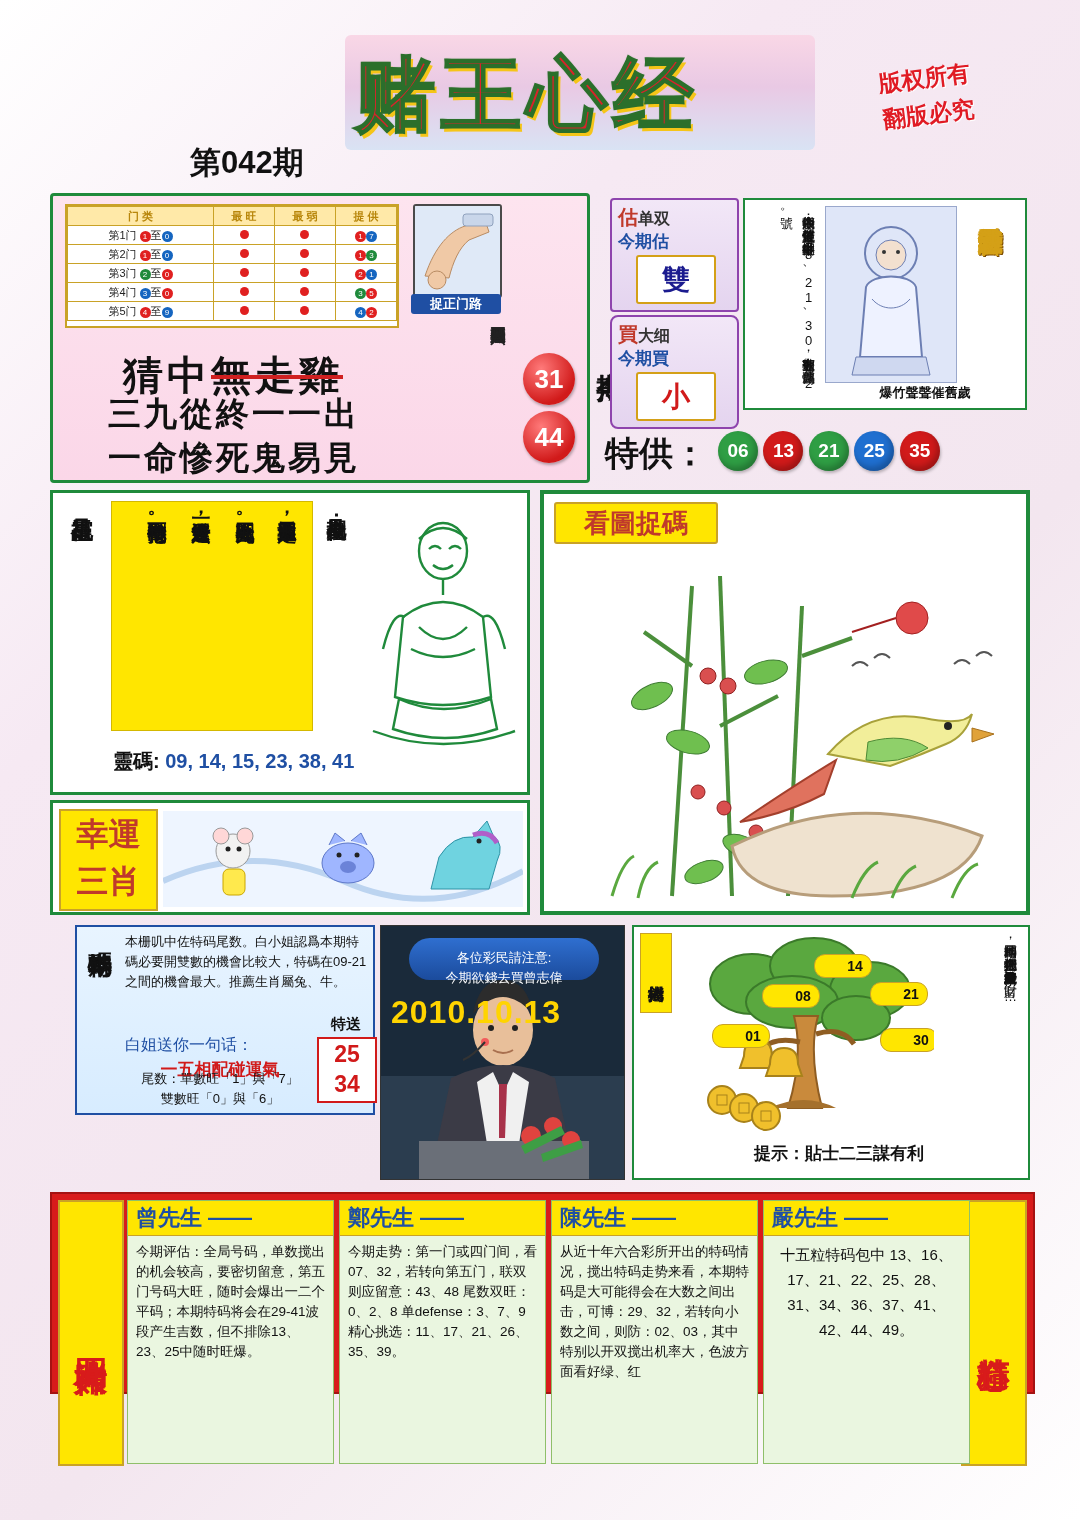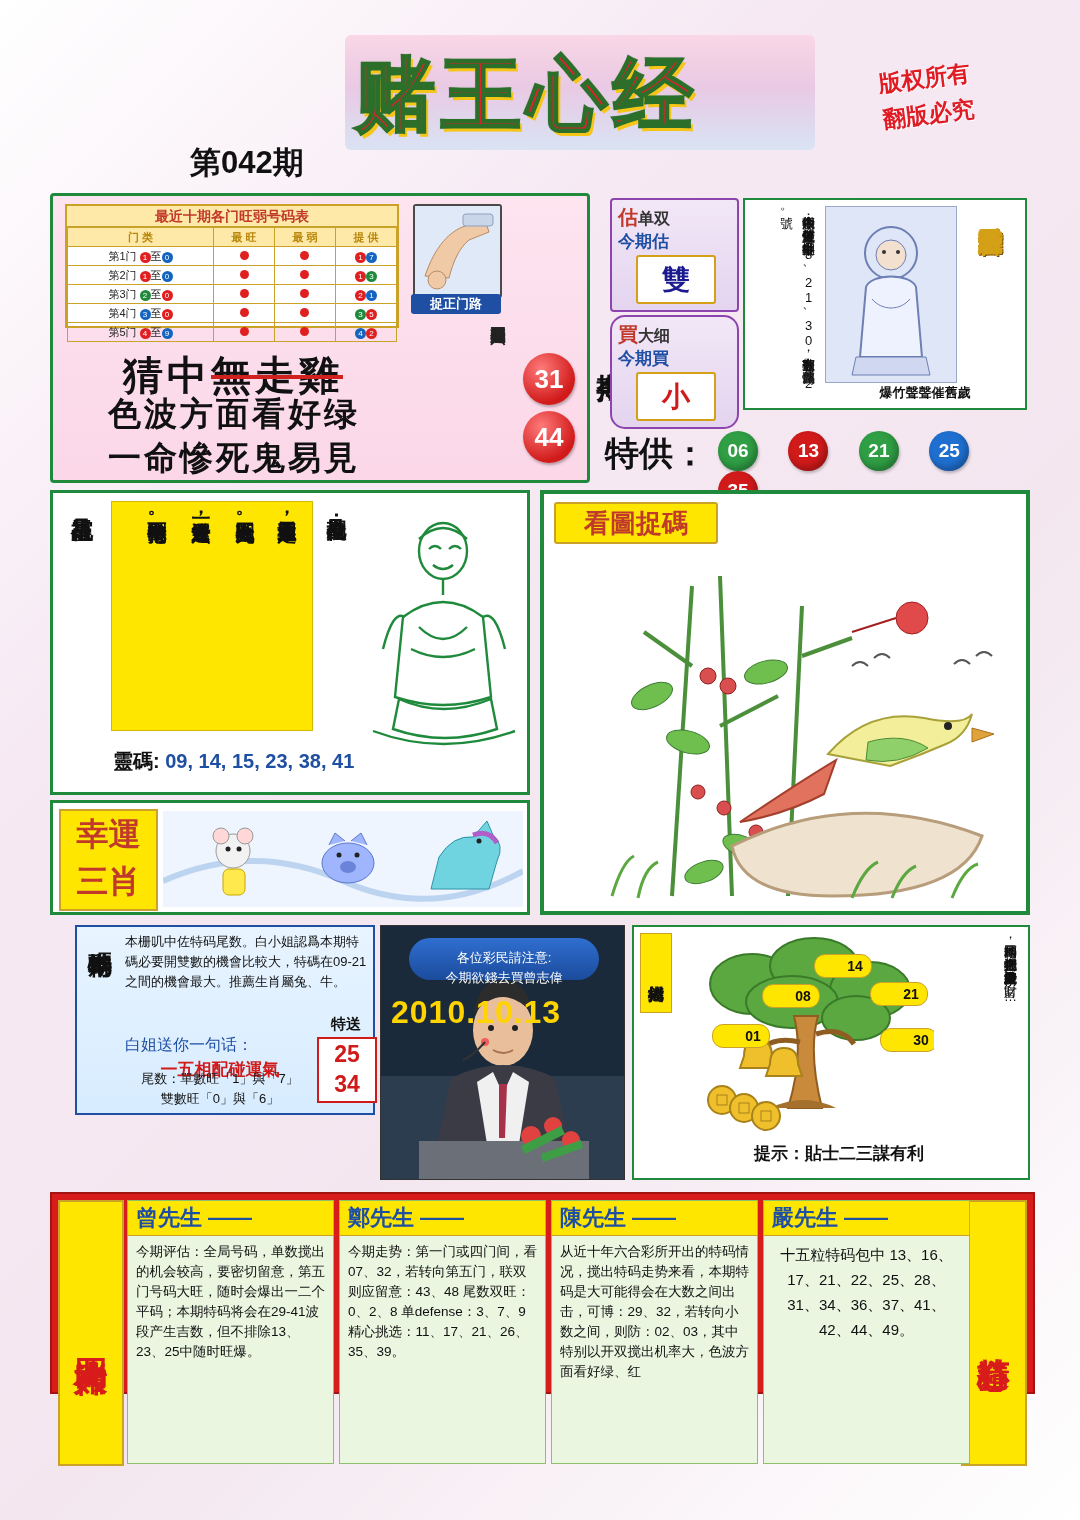--- a/index.html
+++ b/index.html
@@ -75,42 +75,42 @@
   #rb1{left:470px;top:157px;}
   #rb2{left:470px;top:215px;}
   .vtitle{position:absolute;left:533px;top:155px;width:48px;height:115px;
     writing-mode:vertical-rl;text-orientation:upright;font-size:28px;font-weight:bold;color:#111;line-height:48px;}
 
   
   #rightTop{left:600px;top:193px;width:430px;height:290px;}
   .guess-box{position:absolute;left:10px;top:5px;width:125px;height:110px;
     background:linear-gradient(180deg,#f2e7f7,#e4d4ef);border:2px solid #8e44ad;border-radius:4px;}
   .buy-box{position:absolute;left:10px;top:122px;width:125px;height:110px;
-    background:linear-gradient(180deg,#f2e7f7,#e4d4ef);border:2px solid #8e44ad;border-radius:15px;text-decoration:underline;}
+    background:linear-gradient(180deg,#f2e7f7,#e4d4ef);border:2px solid #8e44ad;border-radius:8px;text-decoration:underline;}
   .gb-top{position:absolute;left:6px;top:4px;font-size:20px;font-weight:bold;color:#c0392b;}
   .gb-top small{font-size:16px;color:#333;font-weight:bold;}
   .gb-mid{position:absolute;left:6px;top:30px;font-size:17px;font-weight:bold;color:#1f4fa3;}
   .gb-val{position:absolute;left:24px;top:55px;width:76px;height:45px;background:#fff;
     border:2px solid #d4a017;border-radius:3px;text-align:center;line-height:45px;
     font-size:28px;font-weight:bold;color:#1b1b8f;}
   .gb-val.red{color:#d11a1a;}
 
   .deity{position:absolute;left:143px;top:5px;width:280px;height:208px;background:#fff;border:2px solid #1f8a3b;}
   .deity-txt{position:absolute;left:6px;top:6px;width:68px;height:190px;
     writing-mode:vertical-rl;text-orientation:upright;font-size:13px;line-height:22px;color:#111;}
   .deity-pic{position:absolute;left:80px;top:6px;width:130px;height:175px;
     background:linear-gradient(180deg,#cfd8f0,#e8eefc);border:1px solid #9aa8cc;overflow:hidden;}
   .deity-title{position:absolute;left:218px;top:8px;width:56px;height:180px;
     writing-mode:vertical-rl;text-orientation:upright;font-size:25px;font-weight:bold;color:#d4a017;
     text-shadow:1px 1px 0 #7a4a00;line-height:56px;}
   .deity-cap{position:absolute;left:80px;top:184px;width:200px;text-align:center;font-size:13px;color:#111;font-weight:bold;}
 
   .tegong-lbl{position:absolute;left:5px;top:238px;font-size:34px;font-weight:bold;color:#111;}
   .ballrow{position:absolute;left:118px;top:238px;}
-  .ball{display:inline-block;width:40px;height:40px;border-radius:50%;margin-right:26px;
+  .ball{display:inline-block;width:40px;height:40px;border-radius:50%;margin-right:1px;
     color:#fff;font-size:19px;font-weight:bold;text-align:center;line-height:40px;
     box-shadow:inset -3px -4px 6px rgba(0,0,0,.25),1px 2px 3px rgba(0,0,0,.25);}
 
   
   #lvzu{left:50px;top:490px;width:480px;height:305px;background:#fff;border:3px solid #1f8a3b;}
   .lv-left{position:absolute;left:6px;top:8px;width:46px;height:235px;
     writing-mode:vertical-rl;text-orientation:upright;font-size:22px;font-weight:bold;color:#111;line-height:46px;}
   .lv-yellow{position:absolute;left:58px;top:8px;width:200px;height:228px;background:#ffe600;border:1px solid #d4b800;}
   .lv-yellow .col{position:absolute;top:6px;width:38px;height:216px;writing-mode:vertical-rl;
     text-orientation:upright;font-size:19px;font-weight:bold;color:#111;line-height:38px;}
@@ -187,21 +187,20 @@
     <div class="logo-text">赌王心经</div>
     <div class="copyright">
       <div>版权所有</div>
       <div>翻版必究</div>
     </div>
     <div class="issue">第042期</div>
   </div>
 
   <div class="blk" id="leftTop">
     <div class="tbl-wrap">
-      <div class="tbl-title">最近十期各门旺弱号码表</div>
       <table class="grid">
         <tbody>
             <tr>
           <td class="h">门 类</td>
           <td class="h">最 旺</td>
           <td class="h">最 弱</td>
           <td class="h">提 供</td>
         </tr>
         <tr>
           <td><span>第1门</span> <span class="numcirc">1</span>至<span class="numcirc b">0</span></td>
@@ -243,21 +242,21 @@
         <path d="M10 70 C20 40 35 25 50 20 L70 14 L74 26 L54 34 C44 42 38 56 34 72 Z" fill="#f0c9a6" stroke="#b88b63"></path>
         <rect x="48" y="8" width="30" height="12" rx="3" fill="#c9d6ea" stroke="#8fa1bd"></rect>
         <circle cx="22" cy="74" r="9" fill="#f0c9a6" stroke="#b88b63"></circle>
       </svg>
     </div>
     <div class="hand-lbl">捉正门路</div>
 
     <div class="bigline1">
       猜中<span class="strike">無走雞</span>
     </div>
-    <div class="bigline2">色波方面看好绿</div>
+    <div class="bigline2">三九從終一一出</div>
     <div class="bigline3">一命慘死鬼易見</div>
 
     <div class="vnote">大門藍碼更優秀四五過后是四六</div>
 
     <div class="redball" id="rb1">31</div>
     <div class="redball" id="rb2">44</div>
     <div class="vtitle">今期捧</div>
   </div>
 
   <div class="blk" id="rightTop">

